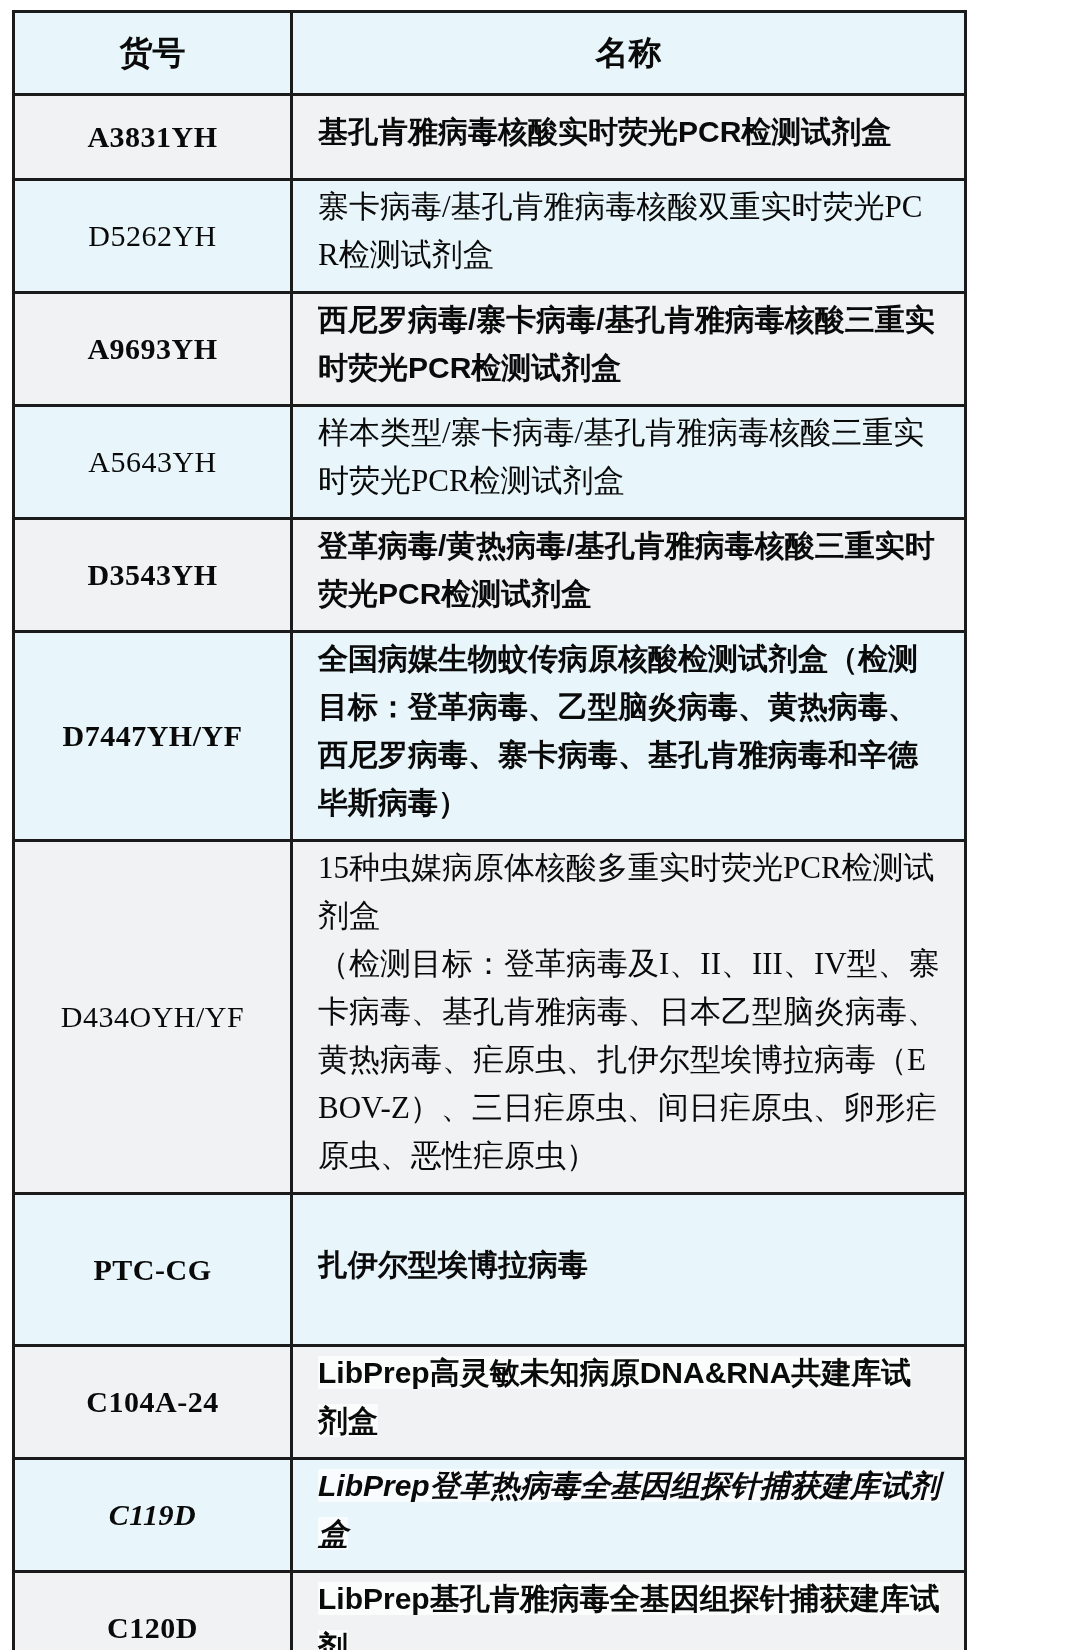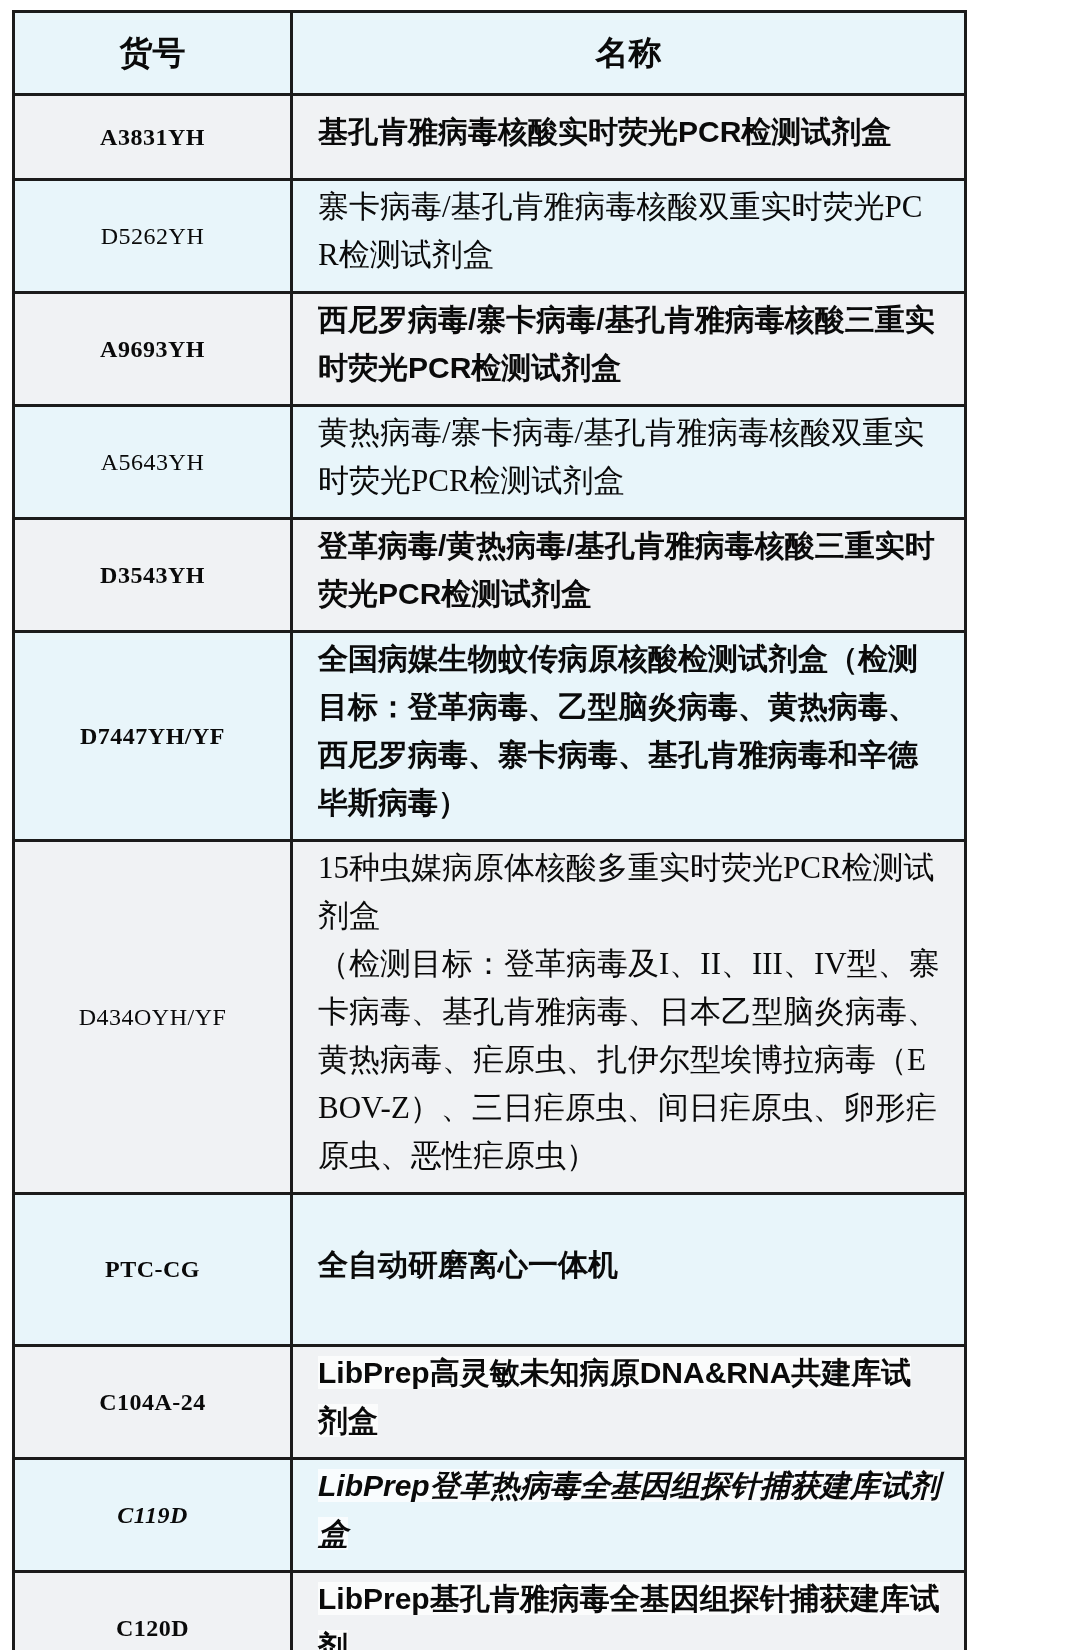--- a/index.html
+++ b/index.html
@@ -23,21 +23,21 @@
     font-family:"Liberation Sans","DejaVu Sans",sans-serif;
     font-weight:700;font-size:33px;text-align:center;vertical-align:middle;
     background:var(--row-blue);
   }
 
   tbody tr:nth-child(odd) td{background:var(--row-gray);}
   tbody tr:nth-child(even) td{background:var(--row-blue);}
 
   td.code{
     text-align:center;vertical-align:middle;
-    font-size:24px;letter-spacing:0.5px;
+    font-size:30px;letter-spacing:0.5px;
   }
   td.name{
     vertical-align:middle;text-align:left;
     font-size:31px;line-height:48px;
     padding:2px 24px 12px 25px;
     white-space:pre-wrap;word-break:break-all;
   }
   tr.em td{font-weight:700;}
   tr.em td.name{font-family:"Liberation Sans","DejaVu Sans",sans-serif;font-size:30px;}
   .hl-text{background:var(--hl);box-decoration-break:clone;-webkit-box-decoration-break:clone;}
@@ -80,38 +80,38 @@
         <tr>
           <td class="code">D5262YH</td>
           <td class="name"><span>寨卡病毒/基孔肯雅病毒核酸双重实时荧光PCR检测试剂盒</span></td>
         </tr>
         <tr class="em">
           <td class="code">A9693YH</td>
           <td class="name"><span>西尼罗病毒/寨卡病毒/基孔肯雅病毒核酸三重实时荧光PCR检测试剂盒</span></td>
         </tr>
         <tr>
           <td class="code">A5643YH</td>
-          <td class="name"><span>黄热病毒/寨卡病毒/基孔肯雅病毒核酸双重实时荧光PCR检测试剂盒</span></td>
+          <td class="name"><span>样本类型/寨卡病毒/基孔肯雅病毒核酸三重实时荧光PCR检测试剂盒</span></td>
         </tr>
         <tr class="em">
           <td class="code">D3543YH</td>
           <td class="name"><span>登革病毒/黄热病毒/基孔肯雅病毒核酸三重实时荧光PCR检测试剂盒</span></td>
         </tr>
         <tr class="em">
           <td class="code">D7447YH/YF</td>
           <td class="name"><span>全国病媒生物蚊传病原核酸检测试剂盒（检测目标：登革病毒、乙型脑炎病毒、黄热病毒、西尼罗病毒、寨卡病毒、基孔肯雅病毒和辛德毕斯病毒）</span></td>
         </tr>
         <tr>
           <td class="code">D434OYH/YF</td>
           <td class="name"><span>15种虫媒病原体核酸多重实时荧光PCR检测试剂盒
 （检测目标：登革病毒及I、II、III、IV型、寨卡病毒、基孔肯雅病毒、日本乙型脑炎病毒、黄热病毒、疟原虫、扎伊尔型埃博拉病毒（EBOV-Z）、三日疟原虫、间日疟原虫、卵形疟原虫、恶性疟原虫）</span></td>
         </tr>
         <tr class="em">
           <td class="code">PTC-CG</td>
-          <td class="name"><span>全自动研磨离心一体机</span></td>
+          <td class="name"><span>扎伊尔型埃博拉病毒</span></td>
         </tr>
         <tr class="em">
           <td class="code">C104A-24</td>
           <td class="name"><span class="hl-text">LibPrep高灵敏未知病原DNA&amp;RNA共建库试剂盒</span></td>
         </tr>
         <tr class="em">
           <td class="code">C119D</td>
           <td class="name"><span class="hl-text">LibPrep登革热病毒全基因组探针捕获建库试剂盒</span></td>
         </tr>
         <tr class="em">

